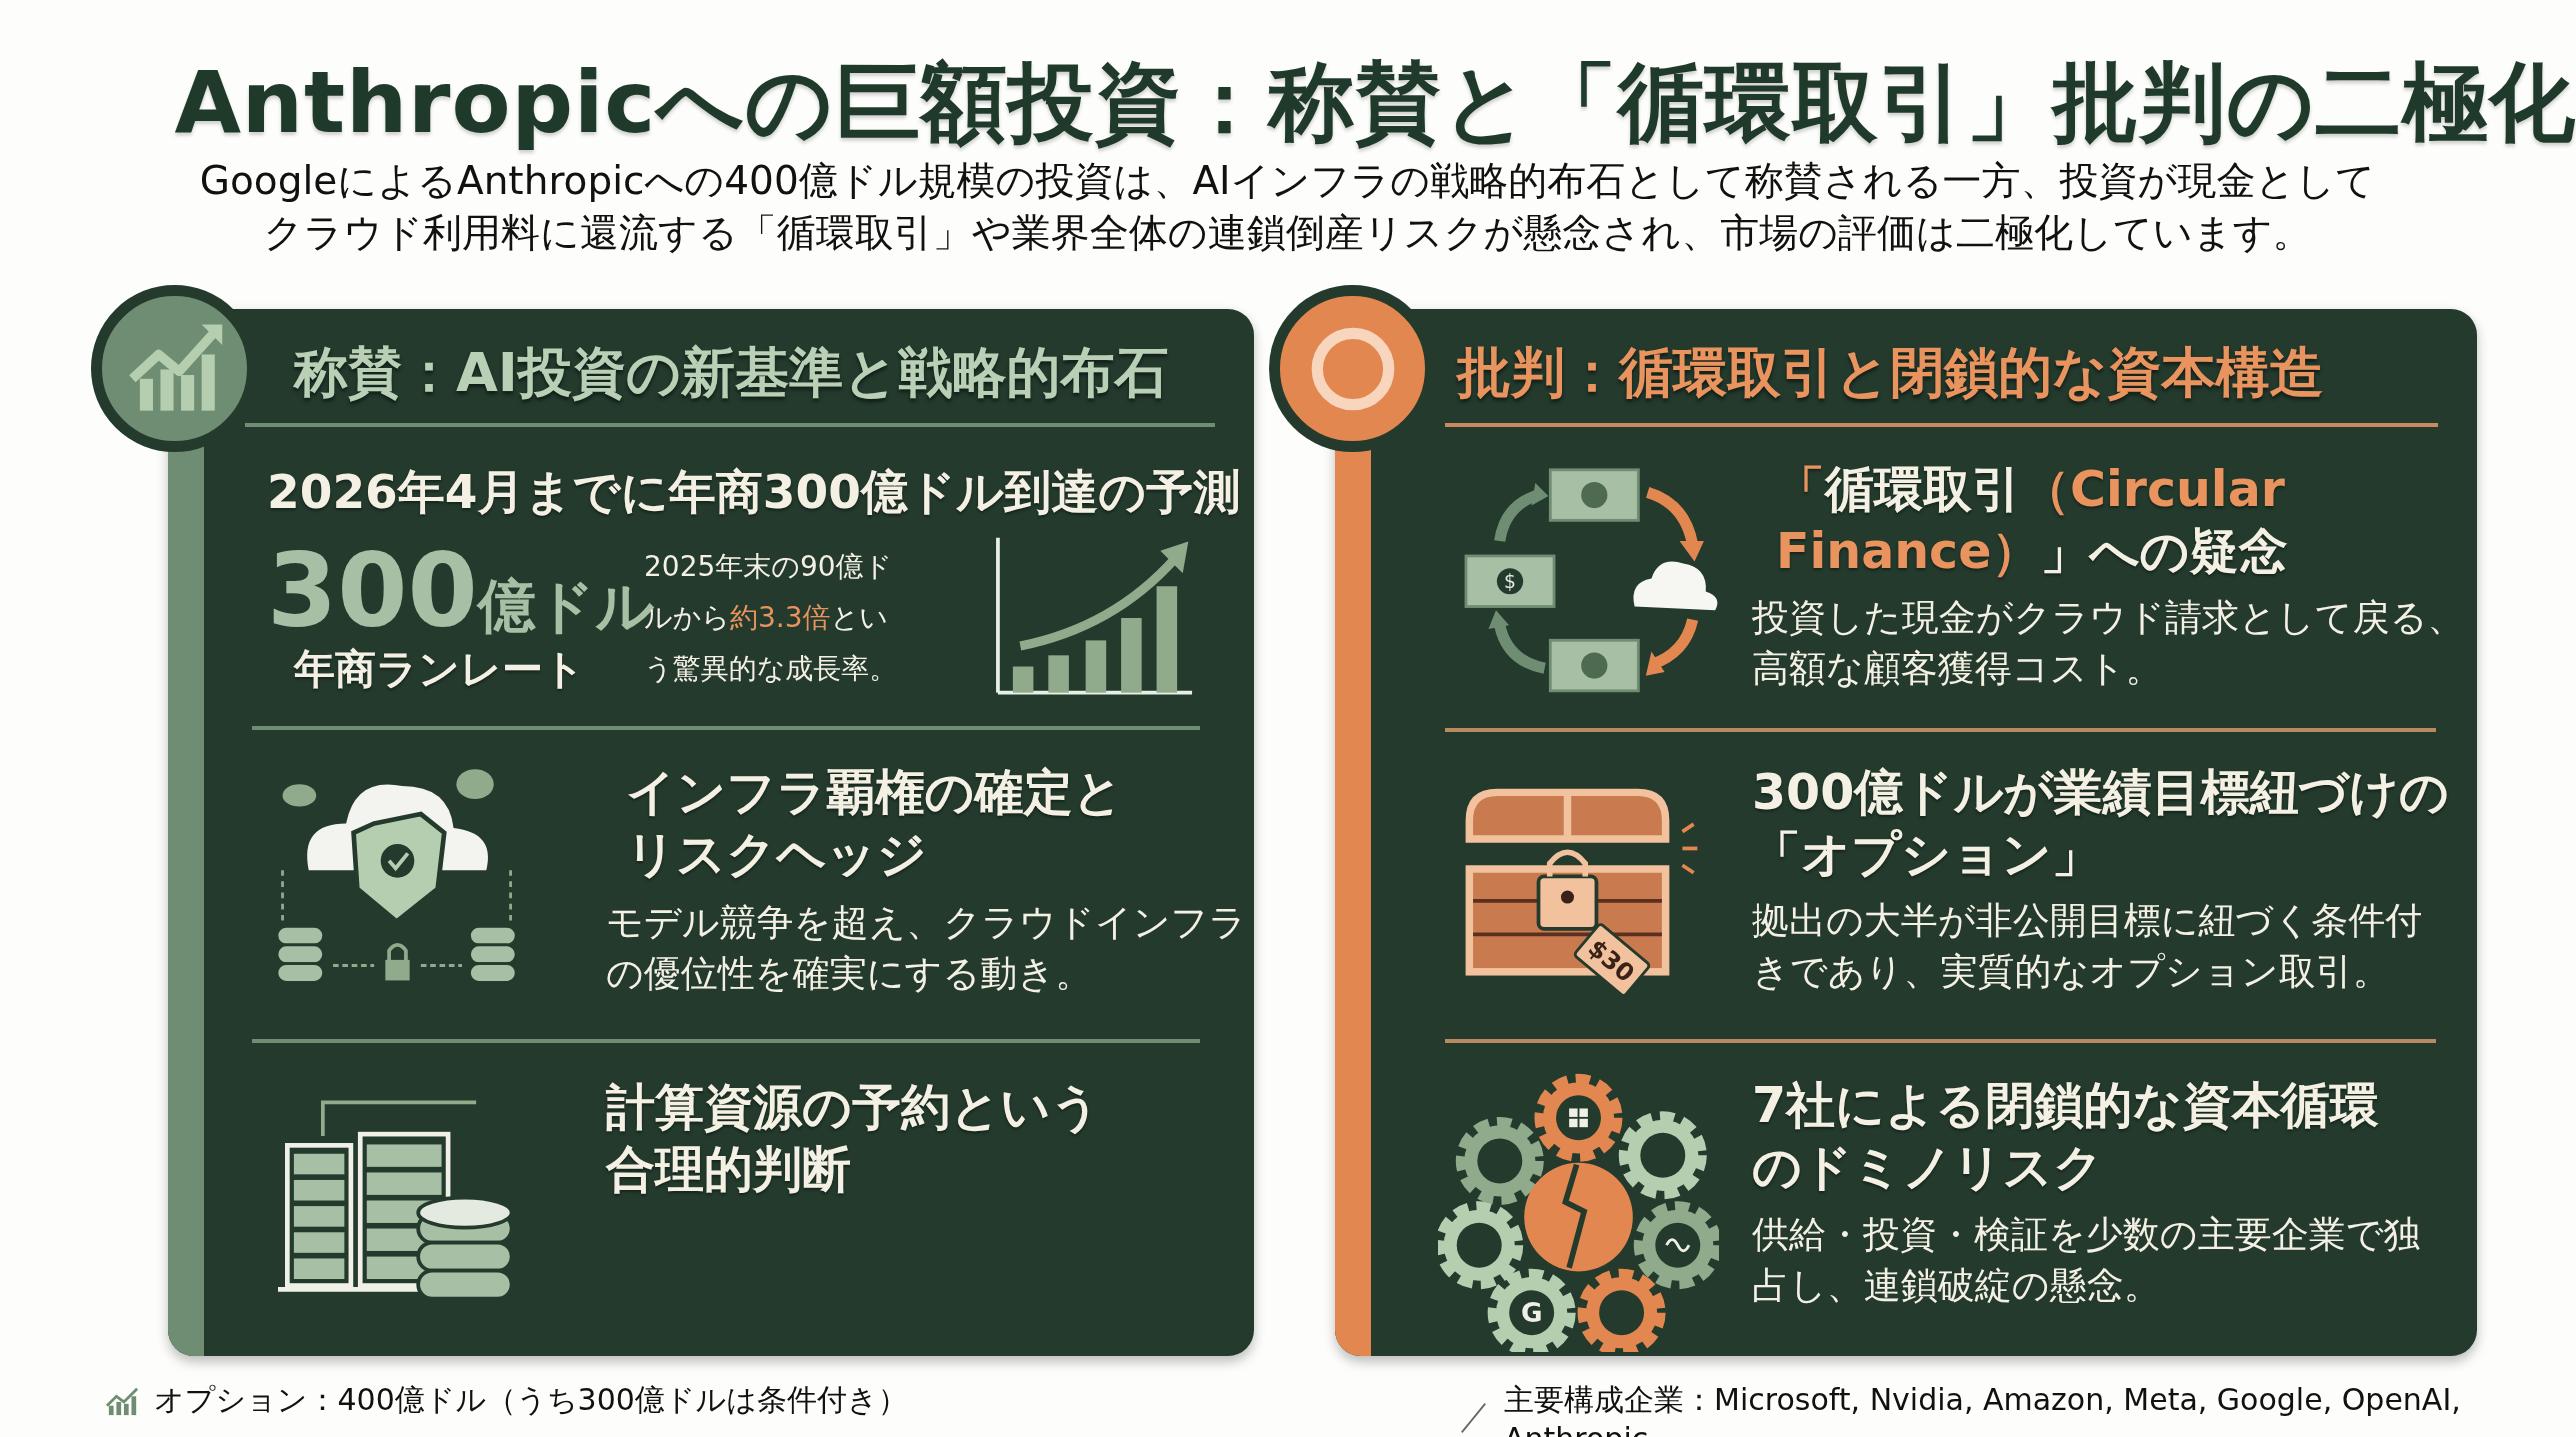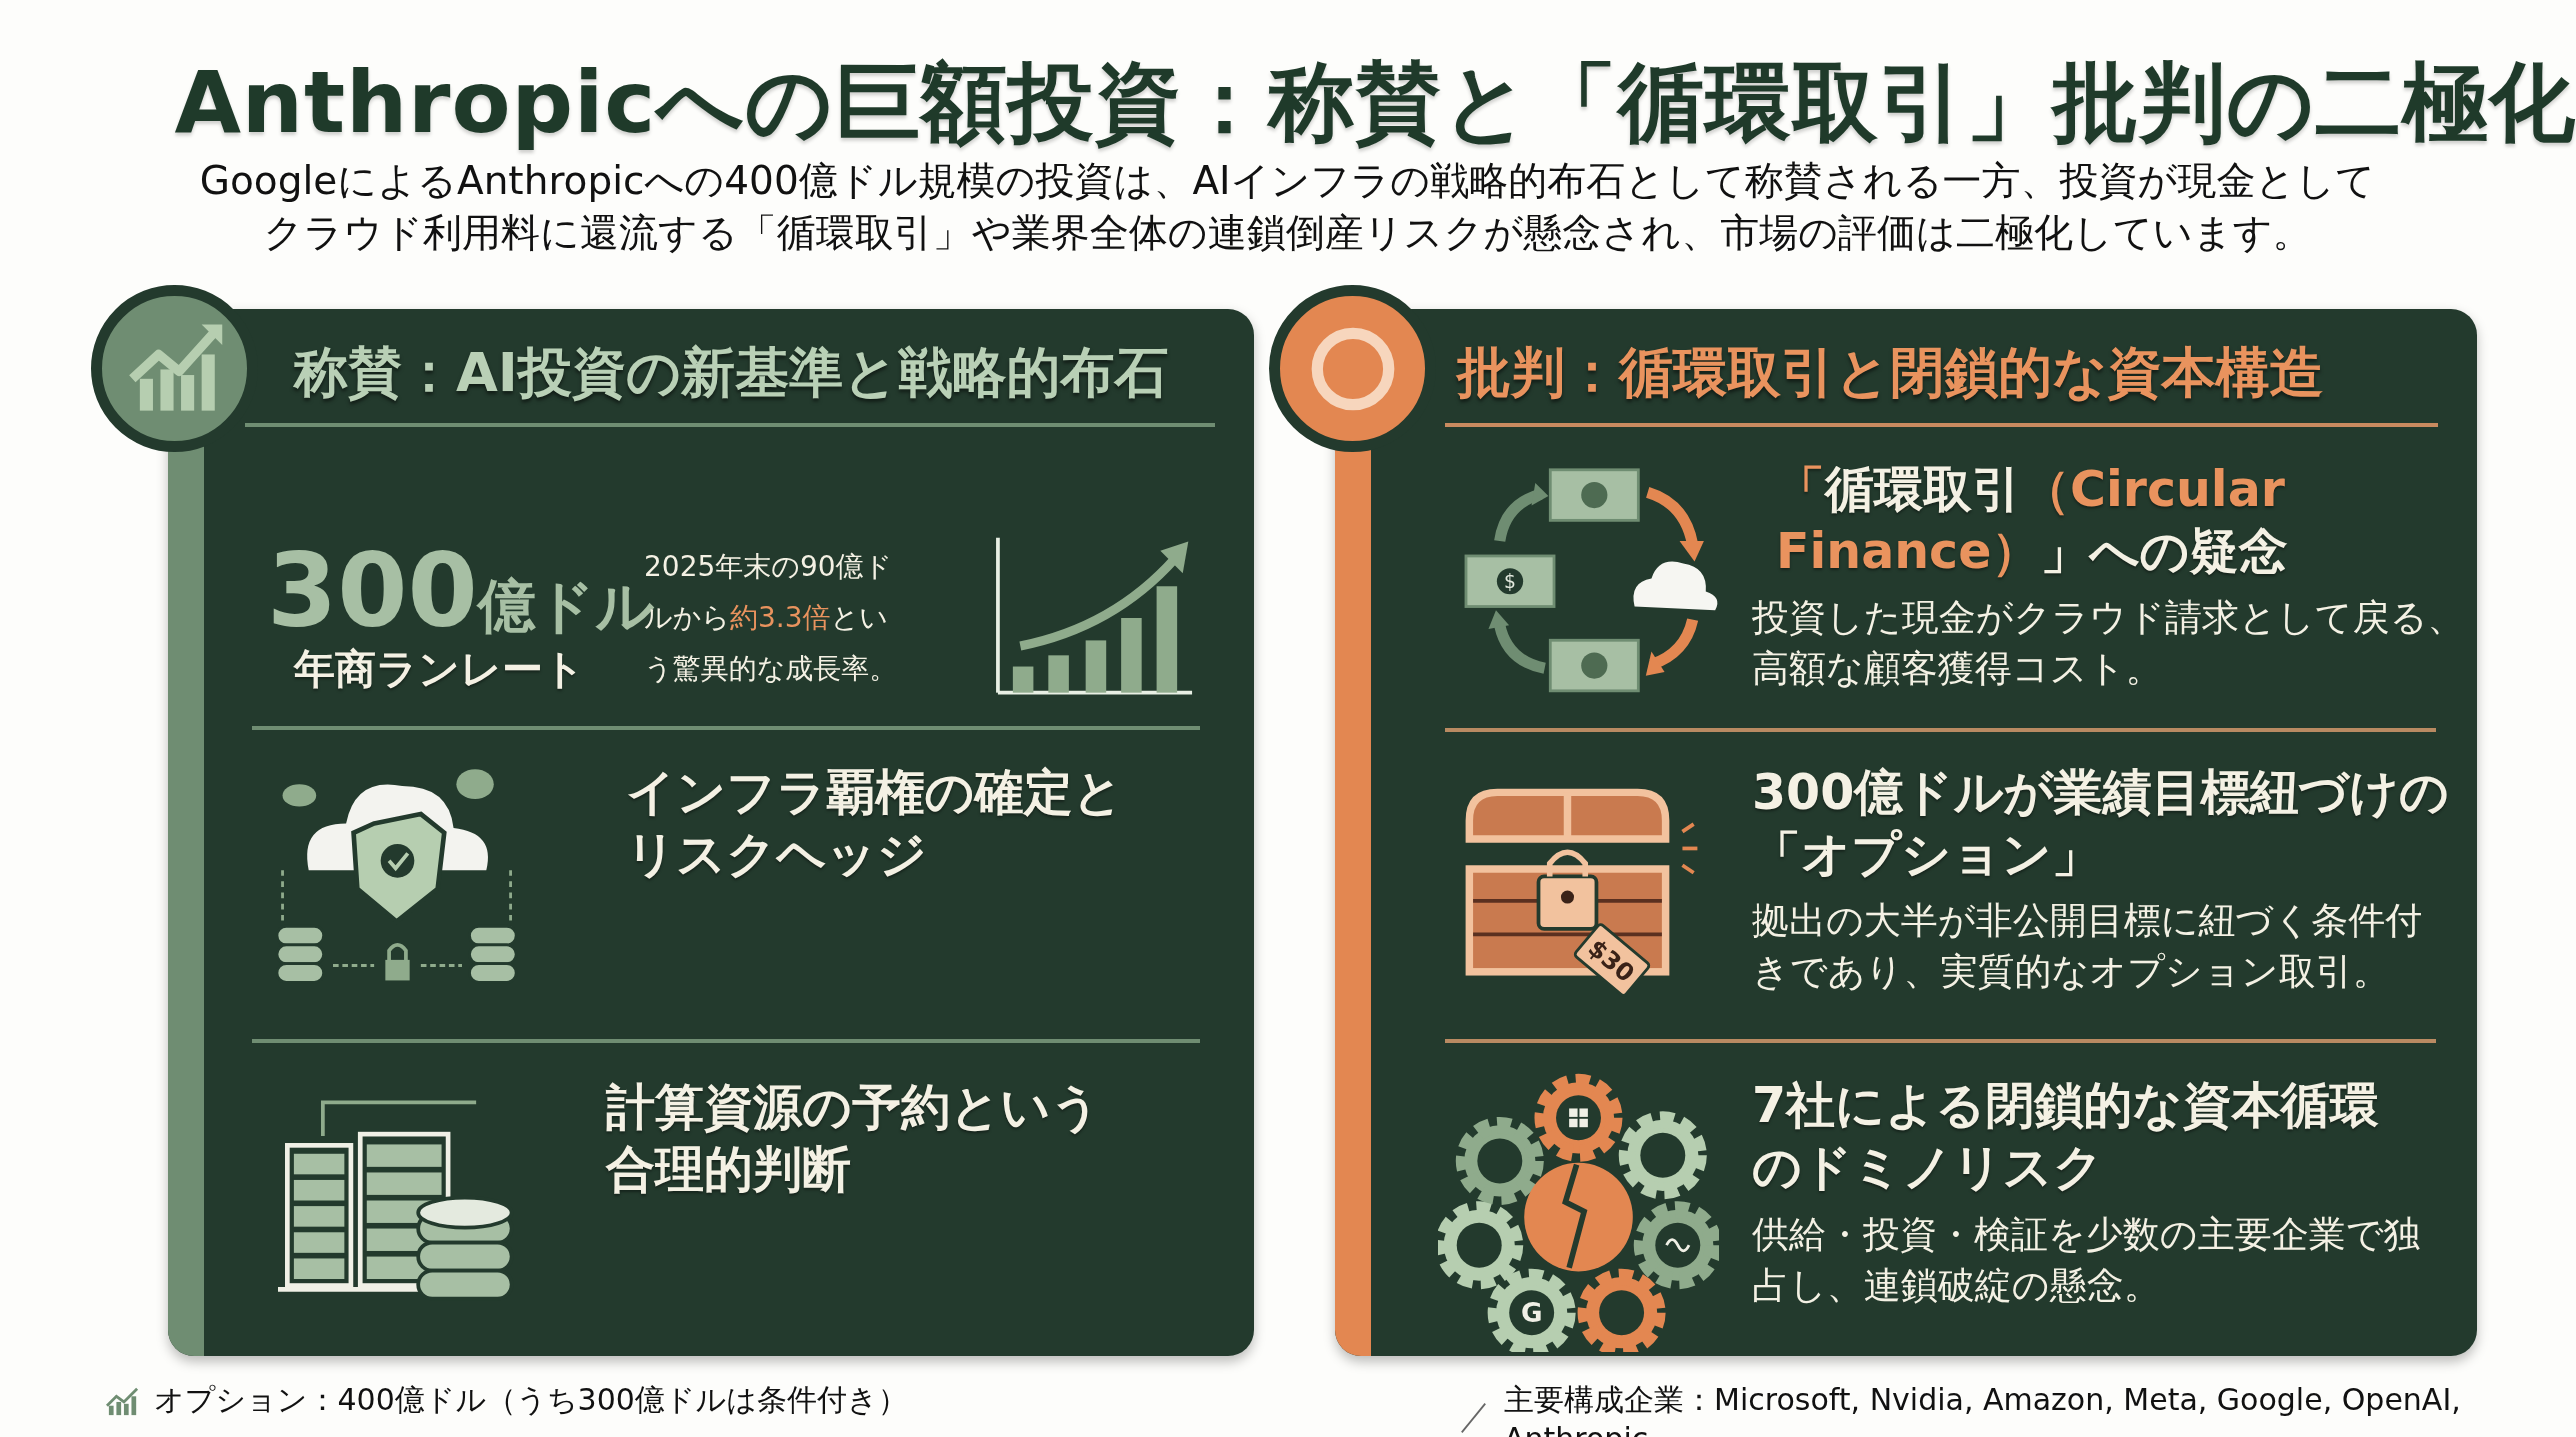--- a/index.html
+++ b/index.html
@@ -83,20 +83,21 @@
       <rect x="40" y="56" width="14" height="44" fill="#b6ceb0"></rect>
       <rect x="62" y="62" width="14" height="38" fill="#b6ceb0"></rect>
       <rect x="84" y="40" width="14" height="60" fill="#b6ceb0"></rect>
       <polyline points="10,66 38,40 60,58 96,18" fill="none" stroke="#b6ceb0" stroke-width="10" stroke-linejoin="round"></polyline>
       <polygon points="84,8 106,8 106,30" fill="#b6ceb0"></polygon>
     </svg>
   </div>
   <div class="panel-heading">称賛：AI投資の新基準と戦略的布石</div>
   <div class="heading-rule"></div>
 
+  <div class="item-title" style="left:99px; top:152px; font-size:47px;">2026年4月までに年商300億ドル到達の予測</div>
   <div class="big-number" style="left:99px; top:223px;">
     <span style="font-size:101px;">300</span><span style="font-size:58px;">億ドル</span>
   </div>
   <div class="item-title" style="left:126px; top:329px; font-size:41px;">年商ランレート</div>
   <div class="item-desc" style="left:476px; top:232px; font-size:28px;">
     <div>2025年末の90億ド</div>
     <div><span>ルから</span><span class="accent-orange">約3.3倍</span><span>とい</span></div>
     <div>う驚異的な成長率。</div>
   </div>
   <svg class="icon" style="left:824px; top:225px;" width="206" height="168" viewBox="0 0 220 180">
@@ -132,20 +133,24 @@
     </g>
     <rect x="122" y="216" width="26" height="22" fill="#8fab8c"></rect>
     <path d="M126 216 V206 Q135 194 144 206 V216" fill="none" stroke="#8fab8c" stroke-width="4"></path>
     <line x1="66" y1="222" x2="110" y2="222" stroke="#8fab8c" stroke-width="3" stroke-dasharray="6 4"></line>
     <line x1="160" y1="222" x2="204" y2="222" stroke="#8fab8c" stroke-width="3" stroke-dasharray="6 4"></line>
   </svg>
   <div class="item-title" style="left:438px; top:453px;margin-left:20px;">
     <div>インフラ覇権の確定と</div>
     <div>リスクヘッジ</div>
   </div>
+  <div class="item-desc" style="left:438px; top:588px;">
+    <div>モデル競争を超え、クラウドインフラ</div>
+    <div>の優位性を確実にする動き。</div>
+  </div>
 
   <div class="item-rule" style="top:730px;"></div>
 
   <svg class="icon" style="left:110px; top:784px;" width="243" height="215" viewBox="0 0 260 230">
     <path d="M48 46 V10 H212" fill="none" stroke="#8fab8c" stroke-width="4"></path>
     <rect x="10" y="56" width="68" height="150" fill="none" stroke="#f0f0e6" stroke-width="5"></rect>
     <rect x="88" y="44" width="94" height="162" fill="none" stroke="#f0f0e6" stroke-width="5"></rect>
     <g fill="#a7bfa4" stroke="#233a2d" stroke-width="2">
       <rect x="16" y="64" width="56" height="24"></rect>
         <rect x="16" y="92" width="56" height="24"></rect>

